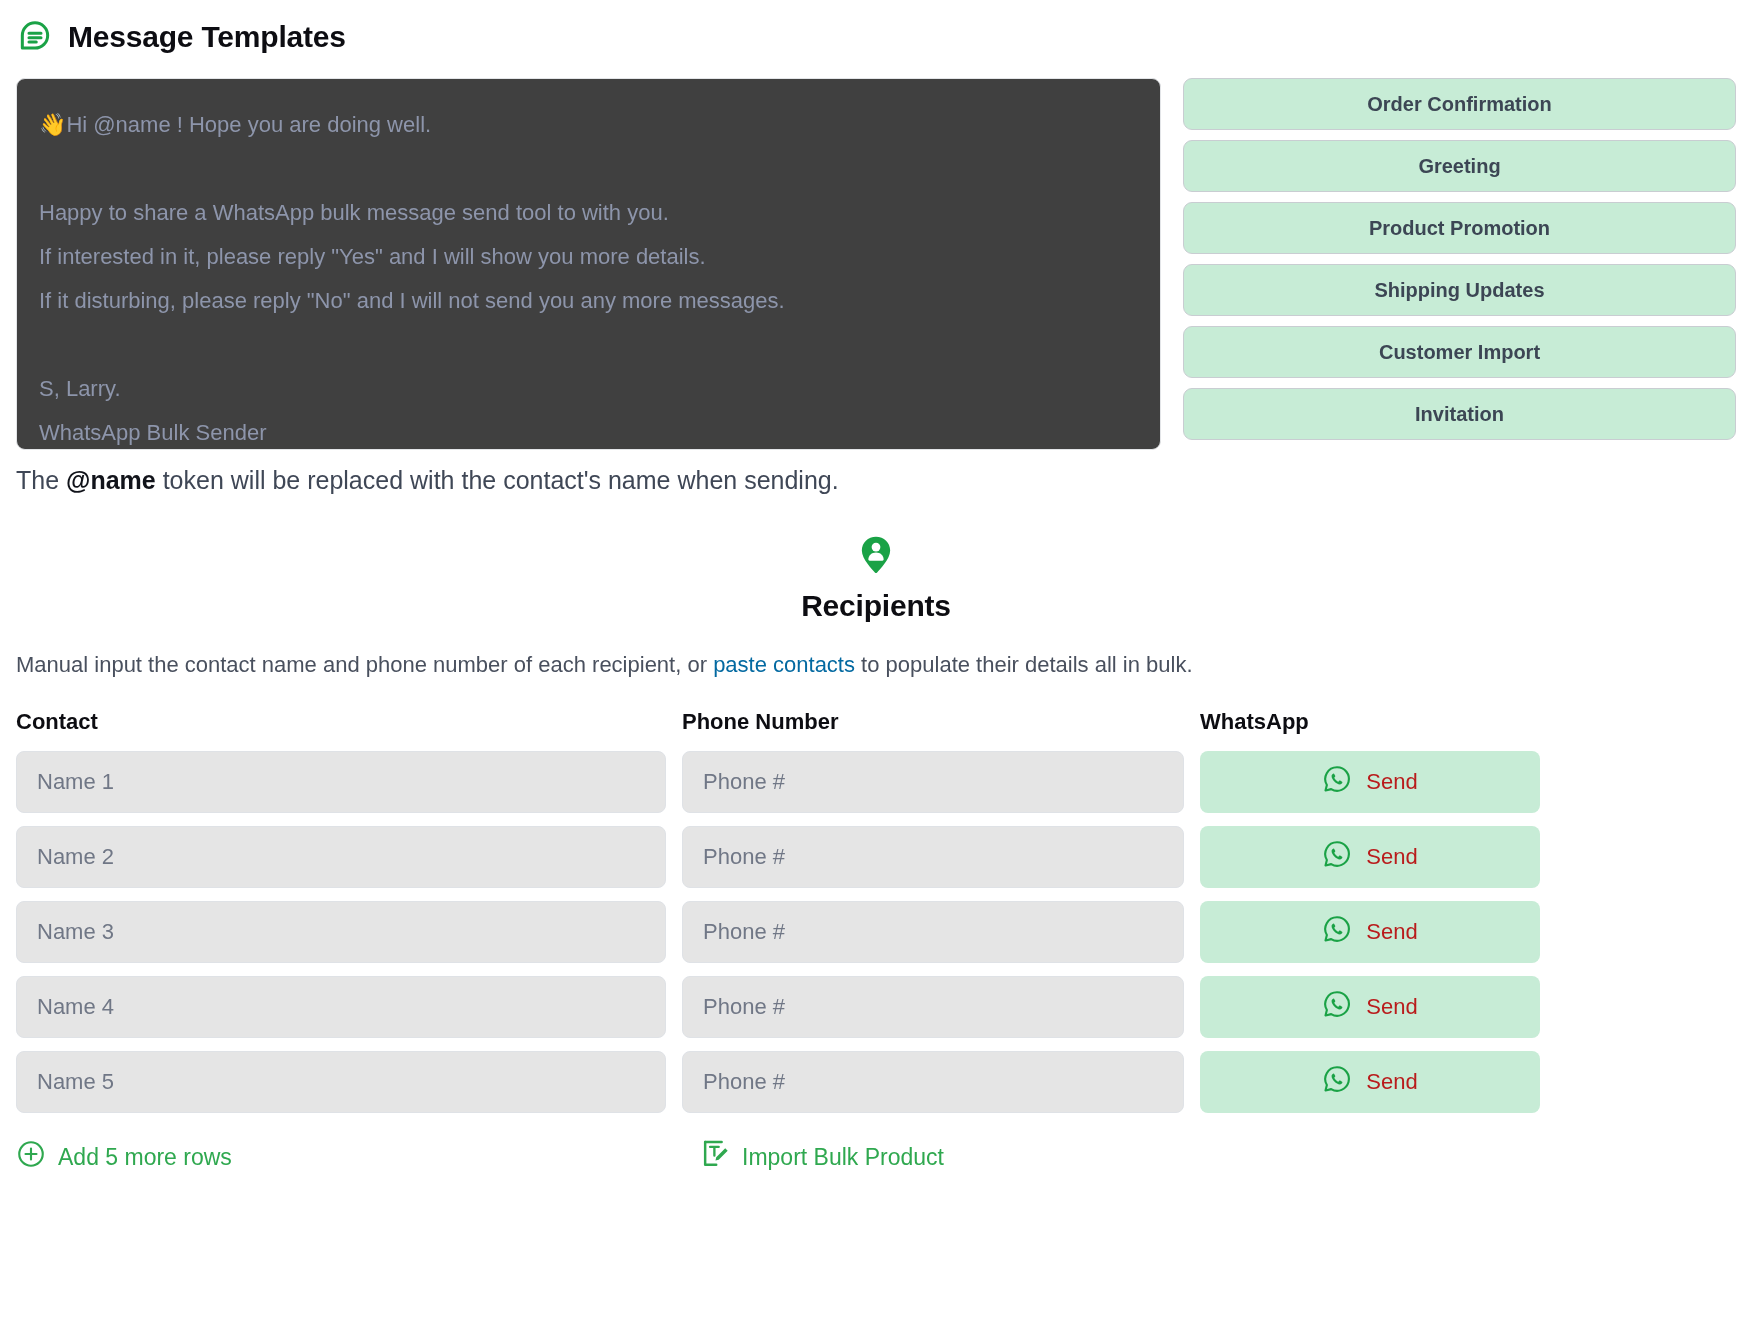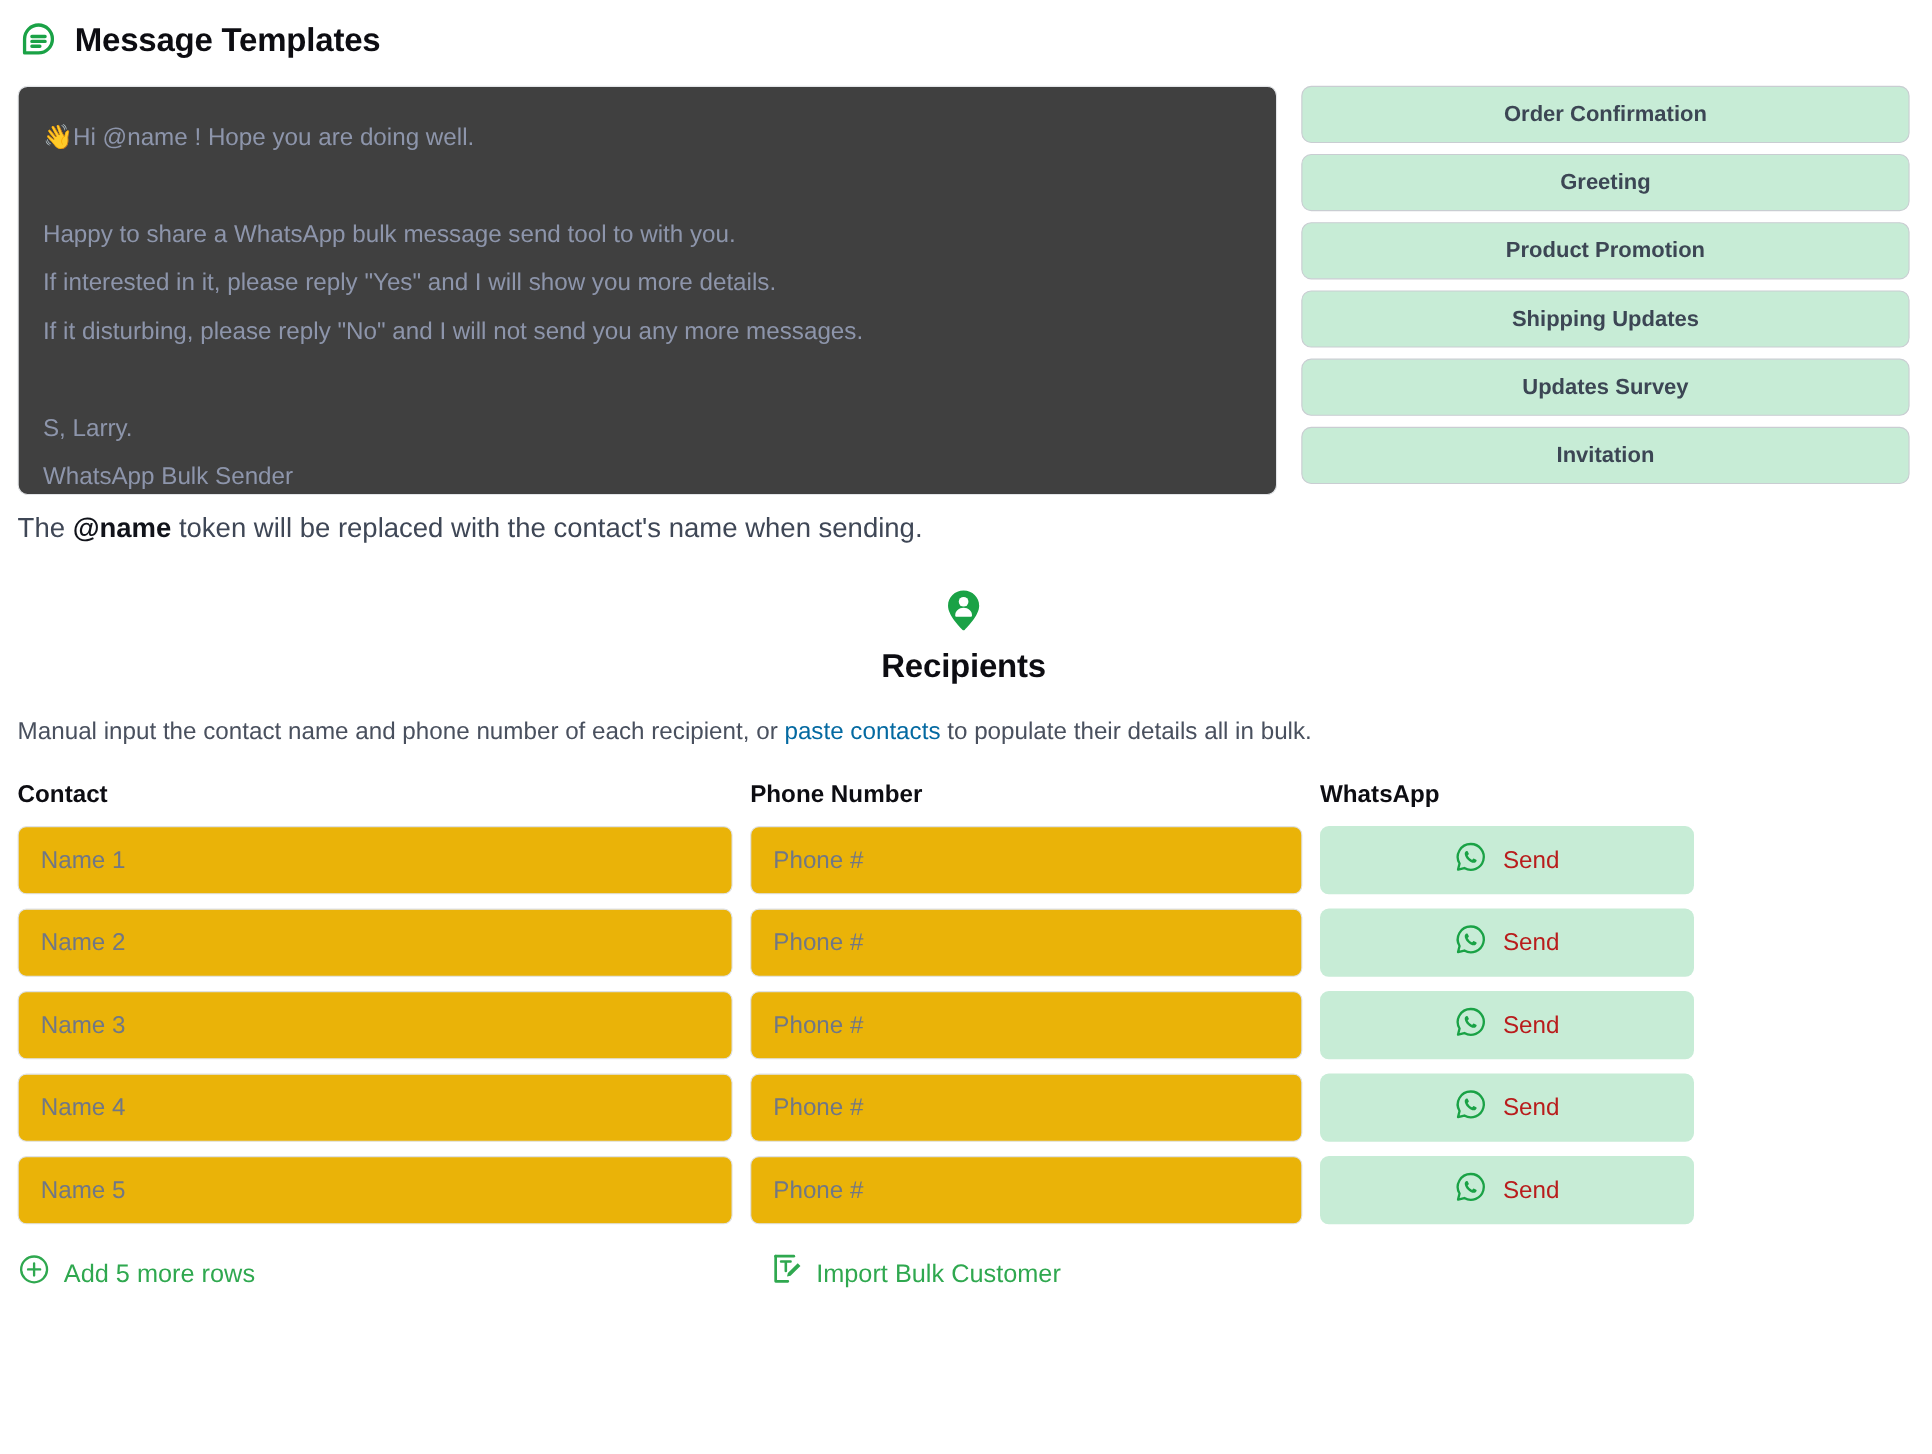--- a/index.html
+++ b/index.html
@@ -110,21 +110,21 @@
     font-weight: 700;
     color: #0d0d12;
     padding-bottom: 16px;
   }
   .row-cell { padding-bottom: 13px; }
   .field {
     width: 100%;
     height: 62px;
     border: 1px solid #dfe2e6;
     border-radius: 8px;
-    background: #eab308;
+    background: #e5e5e5;
     padding: 0 20px;
     font-size: 22px;
     color: #5d6473;
     font-family: "Liberation Sans", sans-serif;
     outline: none;
   }
   .field::placeholder { color: #707786; opacity: 1; }
 
   .send-btn {
     width: 100%;
@@ -187,21 +187,21 @@
 
 S, Larry.
 WhatsApp Bulk Sender</div>
     </div>
 
     <div class="tpl-col">
       <button class="tpl-btn">Order Confirmation</button>
       <button class="tpl-btn">Greeting</button>
       <button class="tpl-btn">Product Promotion</button>
       <button class="tpl-btn">Shipping Updates</button>
-      <button class="tpl-btn">Updates Survey</button>
+      <button class="tpl-btn">Customer Import</button>
       <button class="tpl-btn">Invitation</button>
     </div>
   </div>
 
   <div class="hint"><span>The </span><b>@name</b><span> token will be replaced with the contact's name when sending.</span></div>
 
   <div class="section-head recipients-head">
     <span>
       <svg class="icon-user" width="34" height="40" viewBox="0 0 24 28" fill="none">
         <path d="M12 1.2c5.6 0 10 4.3 10 9.7 0 6.1-7.4 13.4-9.2 15.4a1.1 1.1 0 0 1-1.6 0C9.4 24.3 2 17 2 10.9 2 5.5 6.4 1.2 12 1.2z" fill="#1aa246"></path>
@@ -323,17 +323,17 @@
 
     <div class="action">
       <span>
         <svg width="30" height="32" viewBox="0 0 24 26" fill="none">
           <path d="M4 3.2v18.6h9" stroke="#2fa84f" stroke-width="2" stroke-linecap="round" stroke-linejoin="round"></path>
           <path d="M4 3.2h13.4" stroke="#2fa84f" stroke-width="2" stroke-linecap="round"></path>
           <path d="M8 7.2h7M11.5 7.2v7" stroke="#2fa84f" stroke-width="1.9" stroke-linecap="round"></path>
           <path d="M20.3 8.4l2 2-7.3 7.3-2.6.6.6-2.6 7.3-7.3z" fill="#2fa84f"></path>
         </svg>
       </span>
-      <span>Import Bulk Customer</span>
+      <span>Import Bulk Product</span>
     </div>
   </div>
 
 </div>
 
 </body></html>

